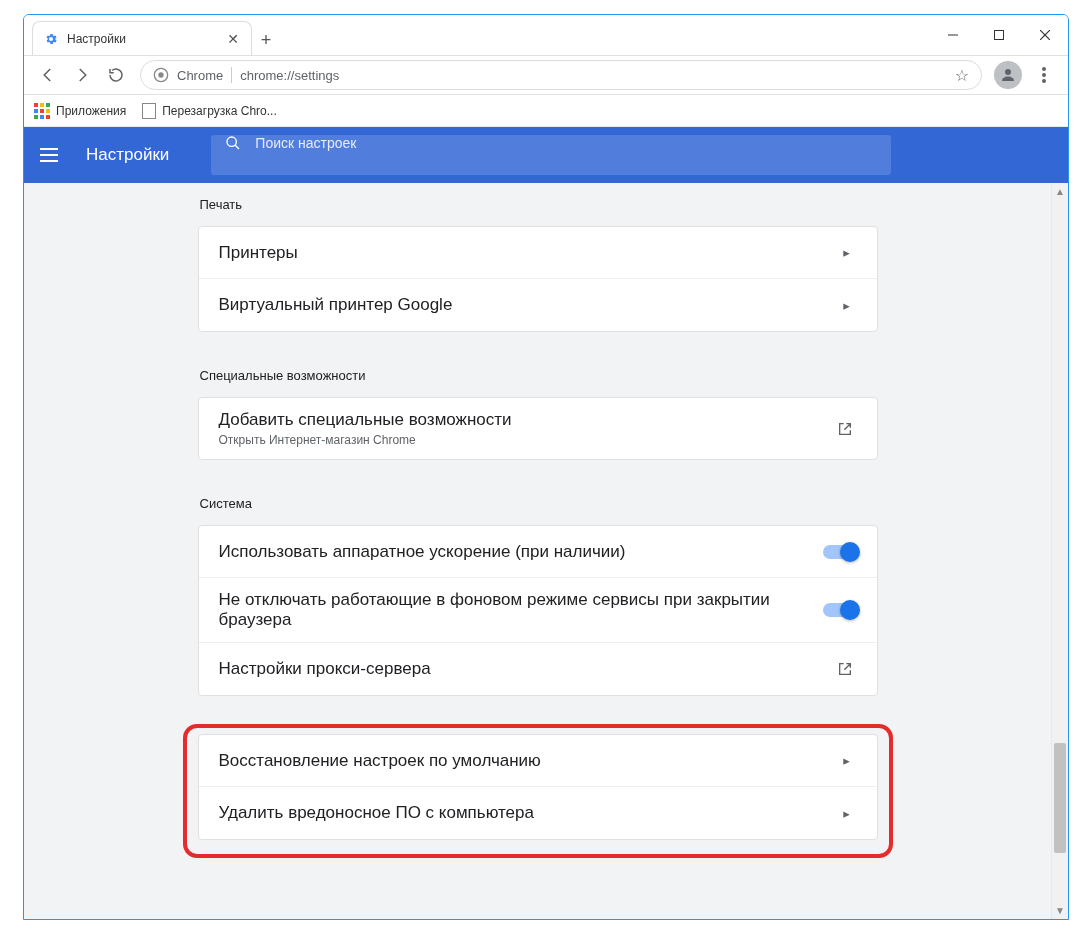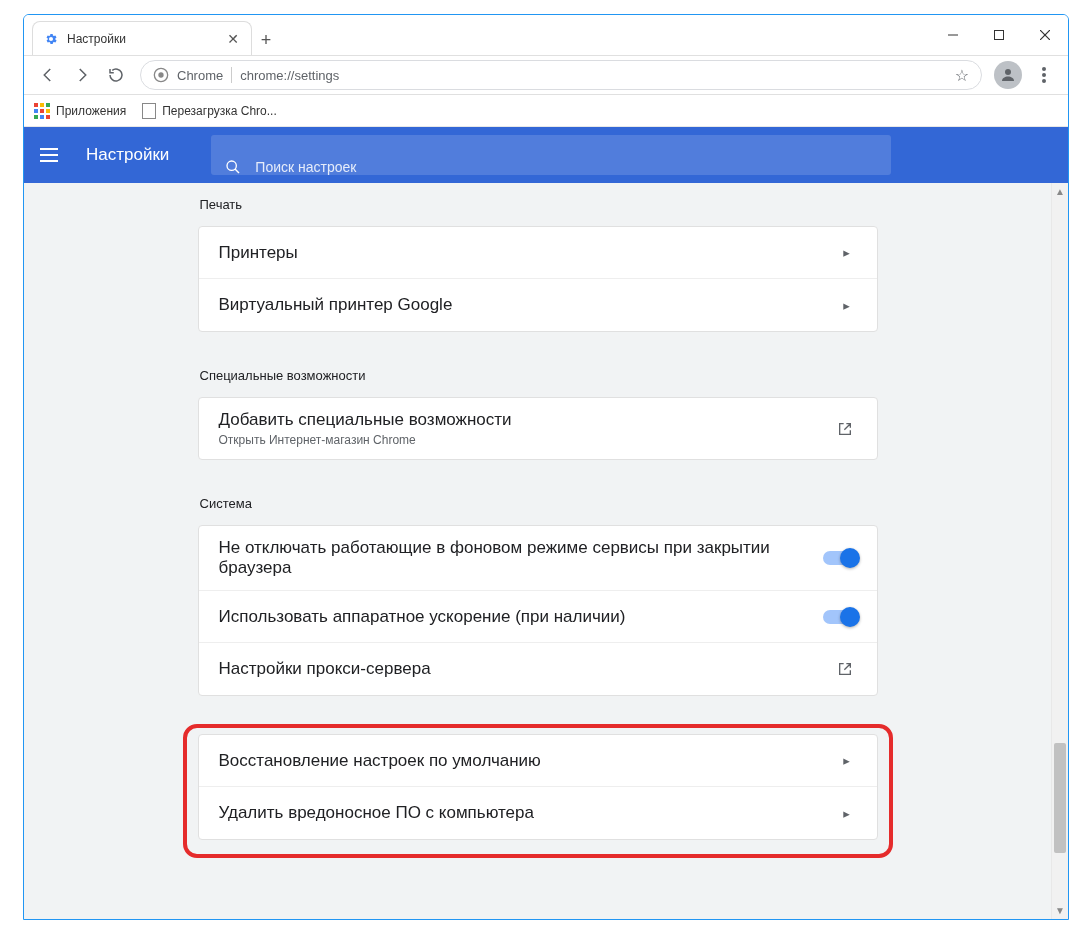--- a/index.html
+++ b/index.html
@@ -114,21 +114,21 @@
   }
   .menu-icon { width:24px; height:24px; cursor:pointer; color:#fff; display:flex; flex-direction:column; justify-content:center; gap:4px; }
   .menu-icon span { display:block; height:2px; background:#fff; width:18px; }
   .settings-title { color:#fff; font-size:17px; font-weight:500; }
   .search-settings {
     flex: 0 0 680px;
     height:40px;
     background: rgba(255,255,255,0.15);
     border-radius: 3px;
     display:flex;
-    align-items:flex-end;
+    align-items:flex-start;
     padding: 0 14px;
     gap: 14px;
     margin-left: 20px;
   }
   .search-settings input {
     flex:1; background:transparent; border:none; outline:none;
     color:#fff; font-size:14px;
   }
   .search-settings input::placeholder { color: rgba(255,255,255,0.85); }
   .search-icon { color: rgba(255,255,255,0.9); font-size:16px; }
@@ -358,27 +358,27 @@
             </div>
           </div>
         </div>
       </div>
 
       <div class="section">
         <div class="section-title">Система</div>
         <div class="card">
           <div class="row">
             <div class="row-txt">
-                <div class="row-main">Не отключать работающие в фоновом режиме сервисы при закрытии браузера</div>
+                <div class="row-main">Использовать аппаратное ускорение (при наличии)</div>
               </div>
             <div class="toggle"></div>
           </div>
           <div class="row">
             <div class="row-txt">
-                <div class="row-main">Использовать аппаратное ускорение (при наличии)</div>
+                <div class="row-main">Не отключать работающие в фоновом режиме сервисы при закрытии браузера</div>
               </div>
             <div class="toggle"></div>
           </div>
           <div class="row">
             <div class="row-txt">
                 <div class="row-main">Настройки прокси-сервера</div>
               </div>
             <div class="row-icon">
               <svg width="16" height="16" viewBox="0 0 24 24">
                   <path fill="none" stroke="#5f6368" stroke-width="2" d="M14 4h6v6M20 4l-9 9M10 4H4v16h16v-6"></path>

